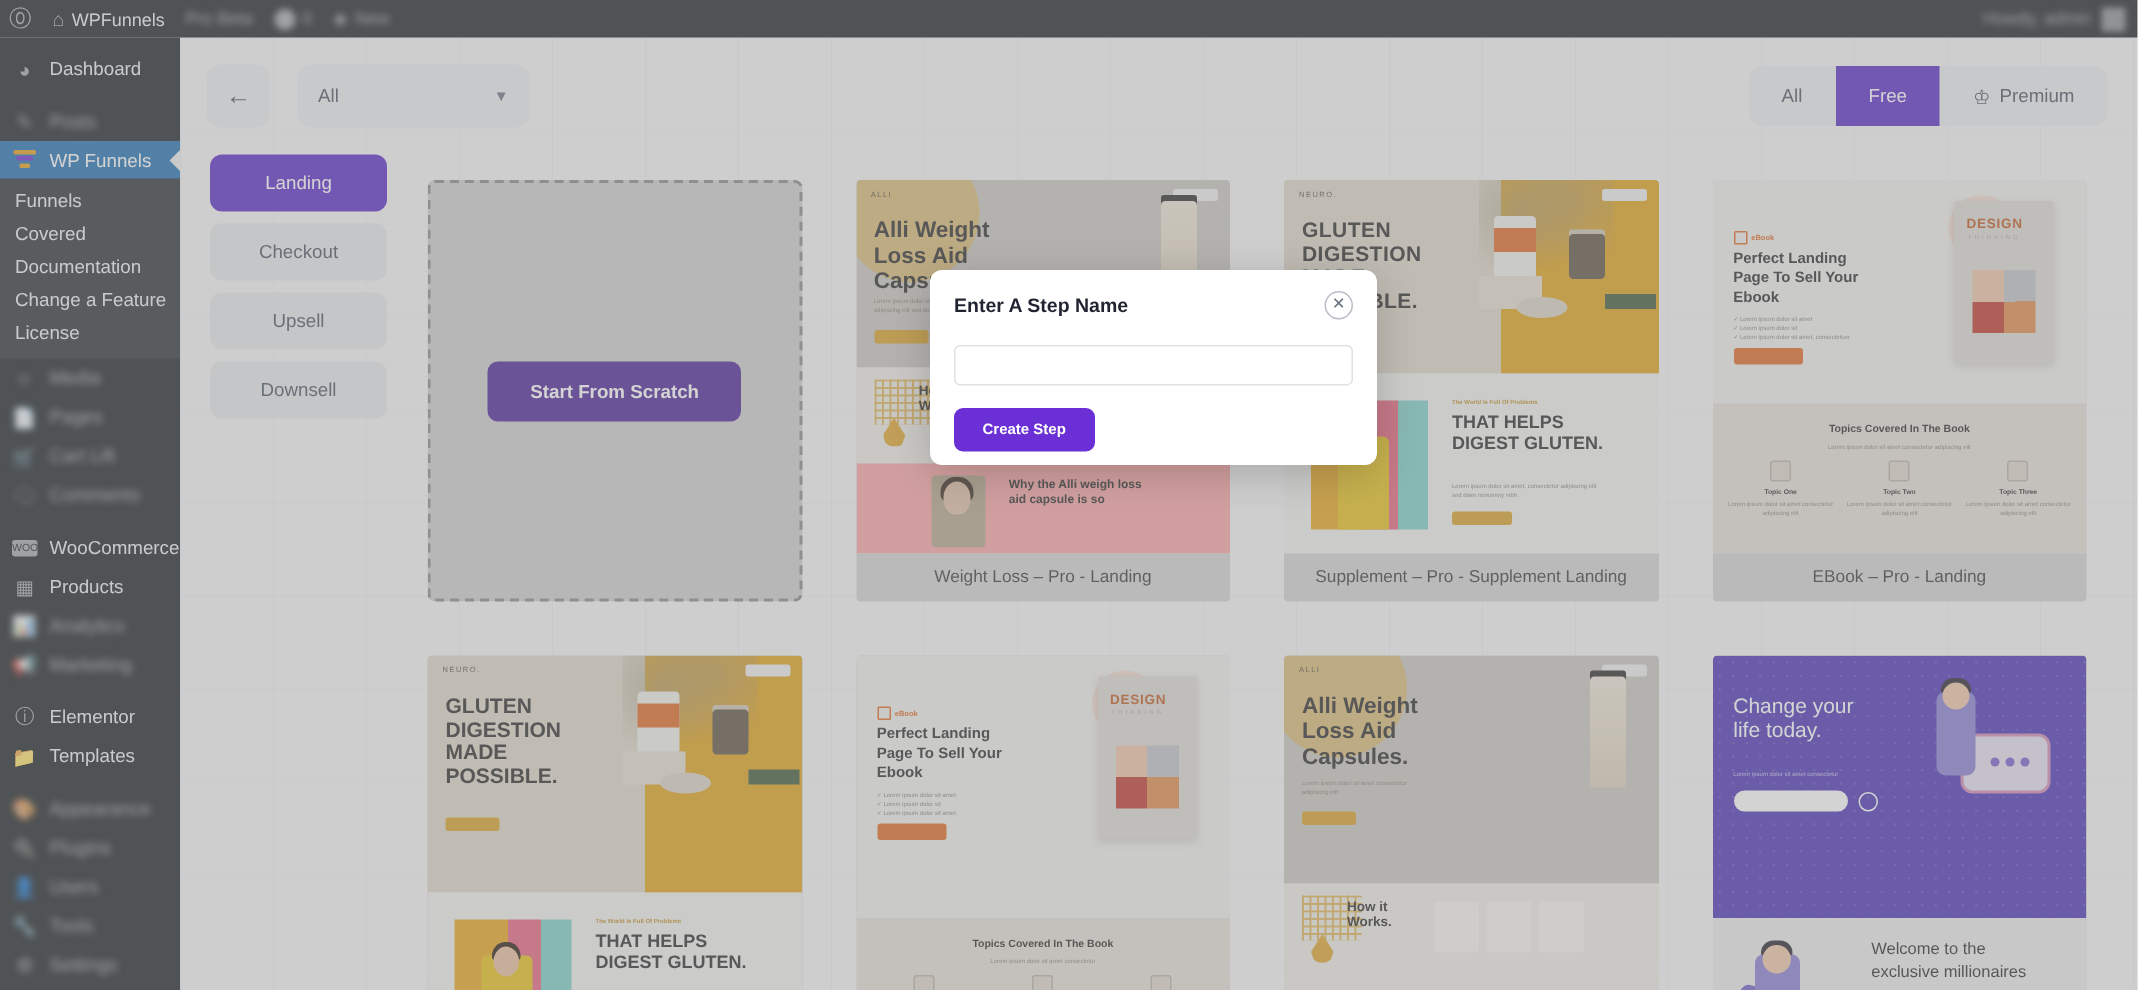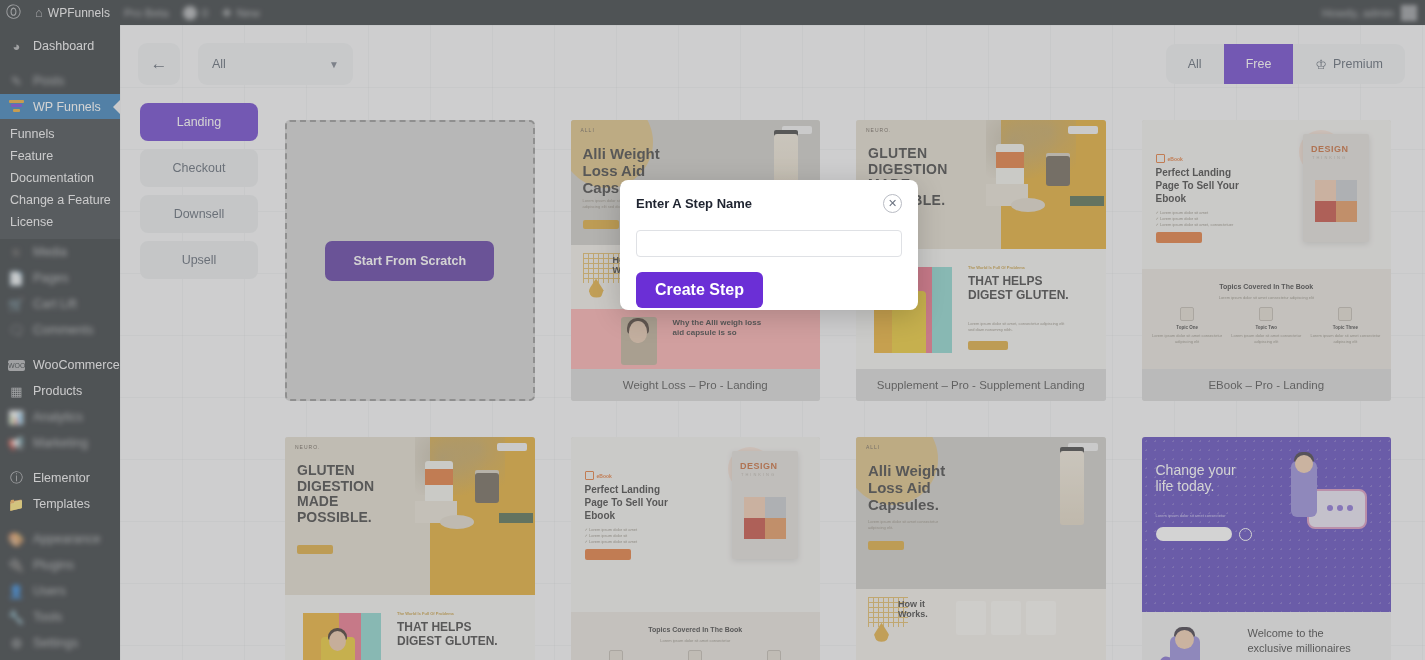--- a/index.html
+++ b/index.html
@@ -247,21 +247,21 @@
     display: flex; align-items: center; justify-content: center;
     font-size: 11px; color: #6b7280; line-height: 1;
   }
   .modal-input {
     margin-top: 17px; width: 100%; height: 27px; border: 1px solid #dfe1e5;
     border-radius: 4px; padding: 0 9px; font-size: 12px; color: #1f2430;
     font-family: "Liberation Sans", sans-serif; outline: none;
   }
   .modal-btn {
     margin-top: 15px; background: #6b2fd6; color: #fff; border: none;
-    border-radius: 6px; padding: 9px 19px; font-size: 16px; font-weight: bold;
+    border-radius: 6px; padding: 9px 19px; font-size: 10px; font-weight: bold;
     font-family: "Liberation Sans", sans-serif;
   }
 </style>
 </head>
 <body>
 
 <div class="app">
 
   <div class="adminbar">
     <div class="ab-item ab-logo">⓪</div>
@@ -303,21 +303,21 @@
         <span class="funnel-icon">
           <i style="width:15px;background:#e8a020"></i>
           <i style="width:11px;background:#6b2fd6"></i>
           <i style="width:7px;background:#e8a020"></i>
         </span>
       </span>
       <span>WP Funnels</span>
     </div>
     <div class="submenu">
       <div class="submenu-item">Funnels</div>
-      <div class="submenu-item">Feature</div>
+      <div class="submenu-item">Covered</div>
       <div class="submenu-item">Documentation</div>
       <div class="submenu-item">Change a Feature</div>
       <div class="submenu-item">License</div>
     </div>
 
     <div class="menu-item dim blurred">
       <span class="mi-icon">◾</span>
       <span>Media</span>
     </div>
     <div class="menu-item dim blurred">
@@ -410,24 +410,24 @@
     </div>
 
     <div class="rail">
       <div class="rail-btn active">
         <span>Landing</span>
       </div>
       <div class="rail-btn">
         <span>Checkout</span>
       </div>
       <div class="rail-btn">
+        <span>Upsell</span>
+      </div>
+      <div class="rail-btn">
         <span>Downsell</span>
-      </div>
-      <div class="rail-btn">
-        <span>Upsell</span>
       </div>
     </div>
 
     <div class="tgrid">
 
       <div class="tcard scratch">
         <div class="scratch-btn">
           <span>Start From Scratch</span>
         </div>
       </div>

